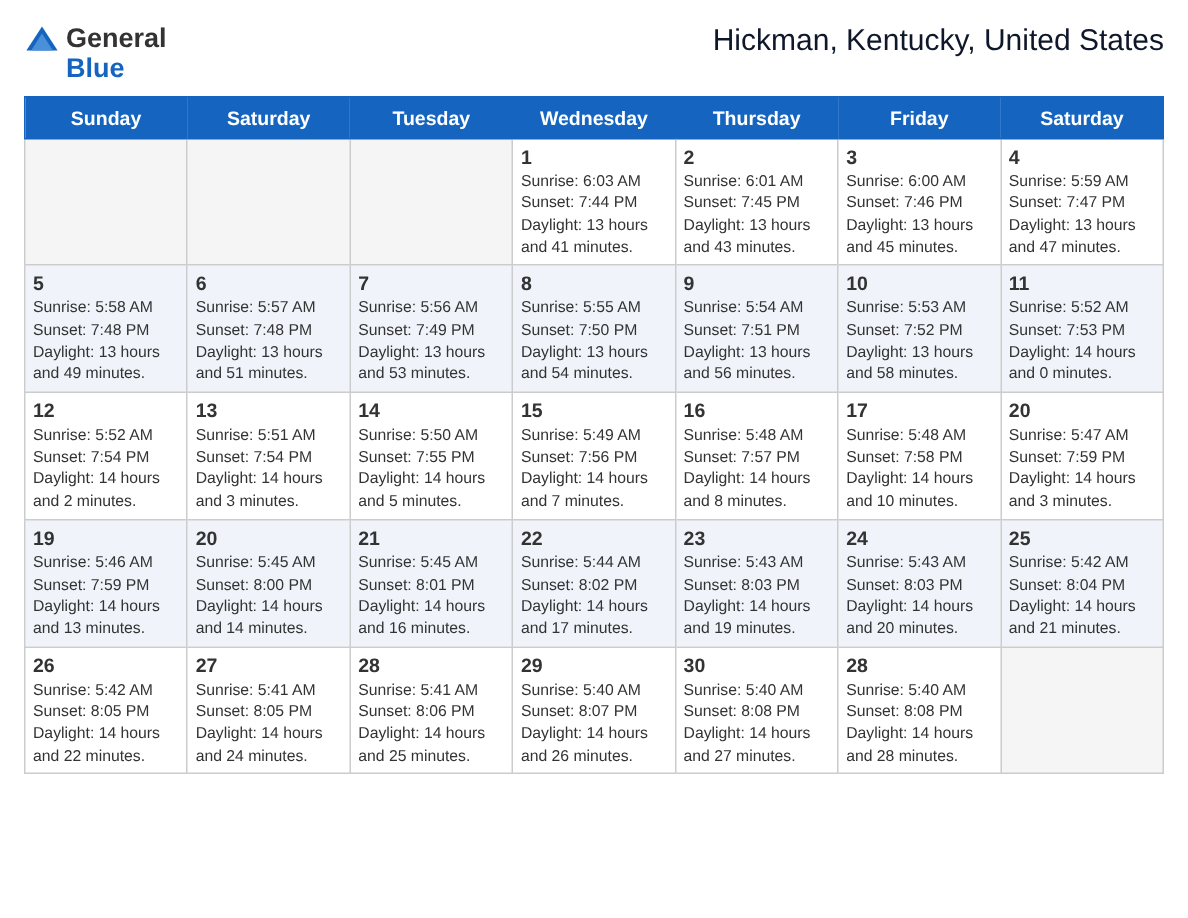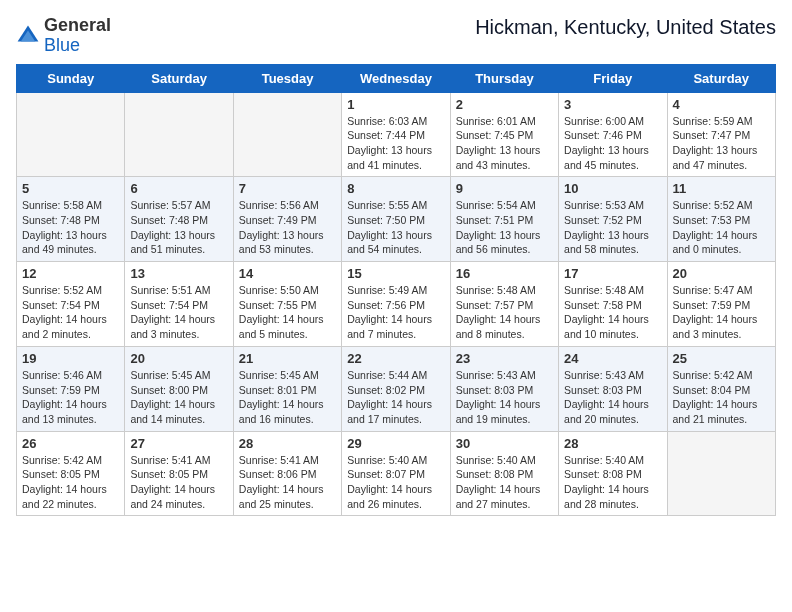--- a/index.html
+++ b/index.html
@@ -11,36 +11,36 @@
       padding: 16px;
     }
     .header-area {
       display: flex;
       justify-content: space-between;
       align-items: flex-start;
       margin-bottom: 8px;
     }
     .logo {
       display: flex;
-      align-items: center;
+      align-items: flex-start;
       gap: 4px;
     }
     .logo-text {
       display: flex;
       flex-direction: column;
       line-height: 1.1;
     }
     .logo-general {
       font-size: 18px;
       font-weight: bold;
       color: #333;
     }
     .logo-blue {
       font-size: 18px;
-      font-weight: normal;
+      font-weight: bold;
       color: #1565c0;
     }
     .logo-icon {
       width: 24px;
       height: 24px;
     }
     .title-area {
       text-align: right;
     }
     .cal-title {

